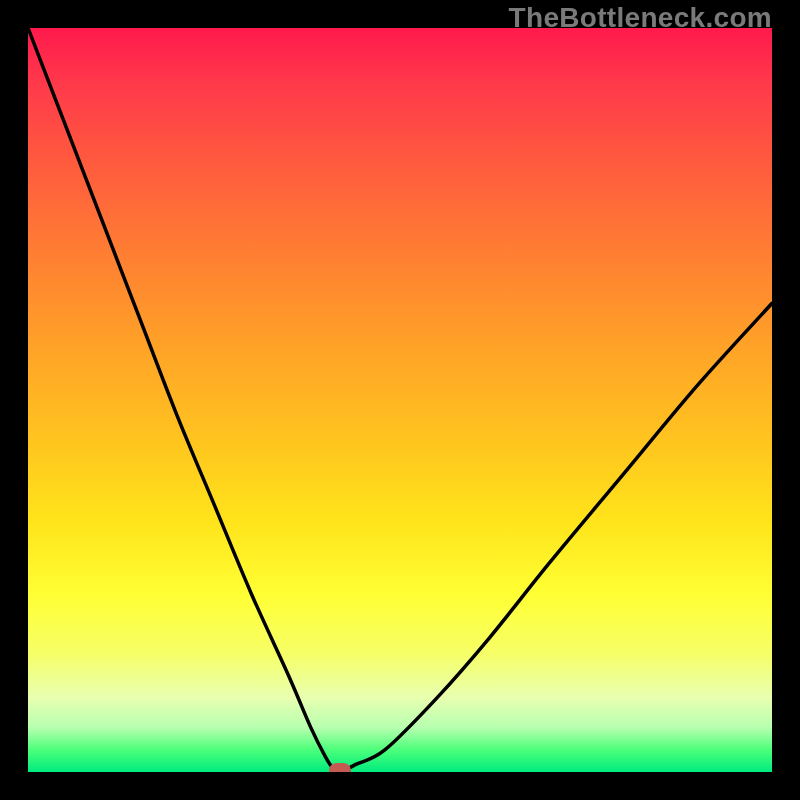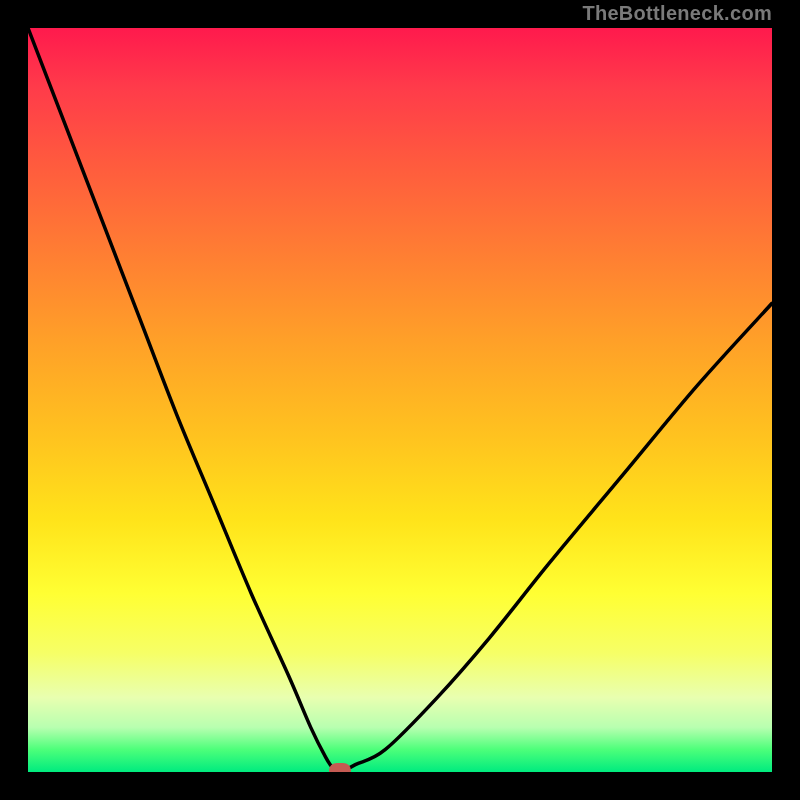--- a/index.html
+++ b/index.html
@@ -59,21 +59,21 @@
     height: 14px;
     border-radius: 8px / 7px;
     background: #c45a52;
     transform: translate(-50%, -50%);
   }
   .watermark {
     position: absolute;
     top: 2px;
     right: 28px;
     color: #7a7a7a;
-    font-size: 20px;
+    font-size: 28px;
     font-weight: 600;
     letter-spacing: 0.3px;
     text-align: right;
   }
 </style>
 </head>
 <body>
 
 <div class="frame">
   <div class="watermark">TheBottleneck.com</div>

